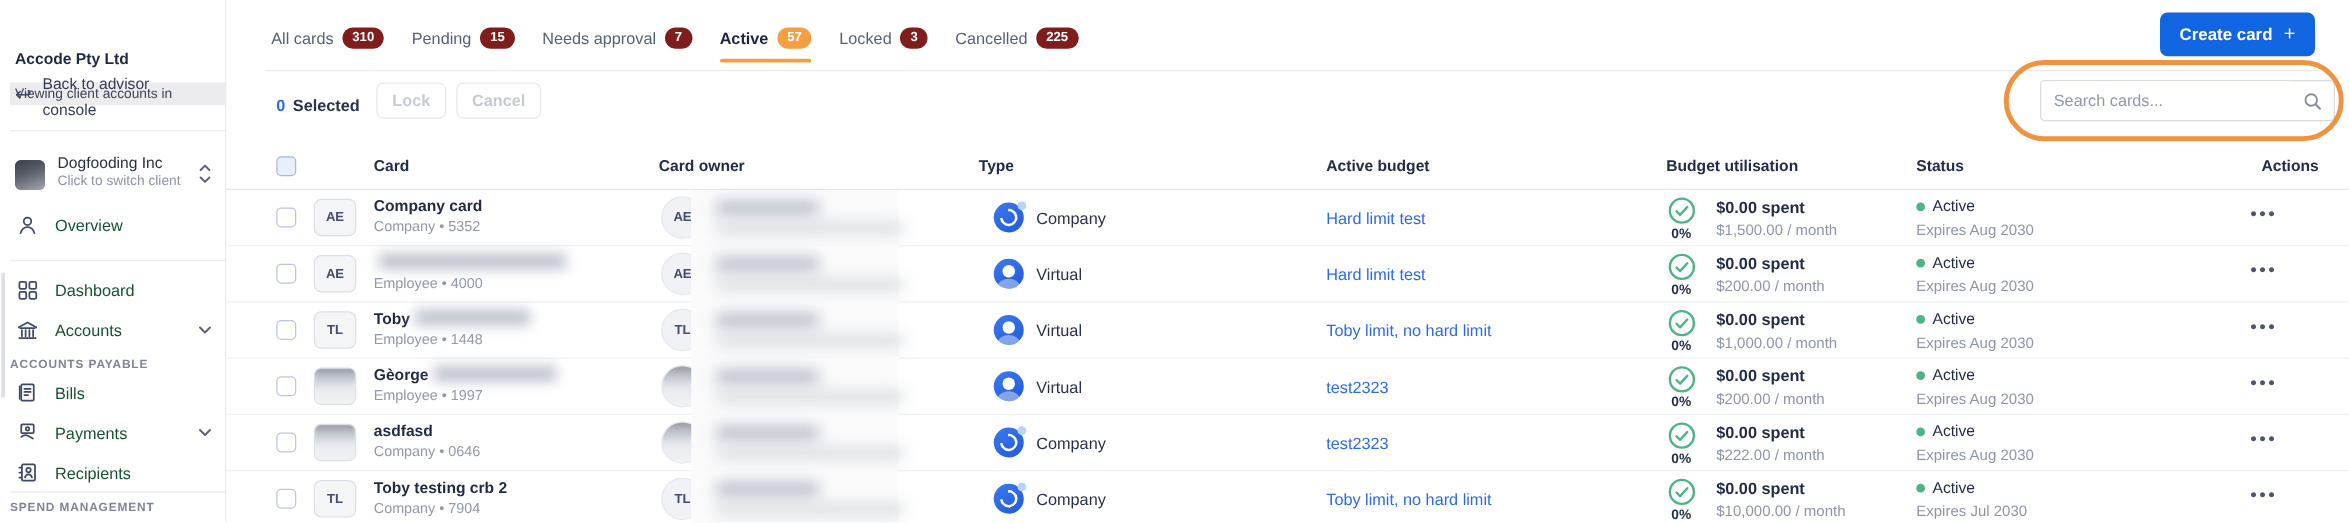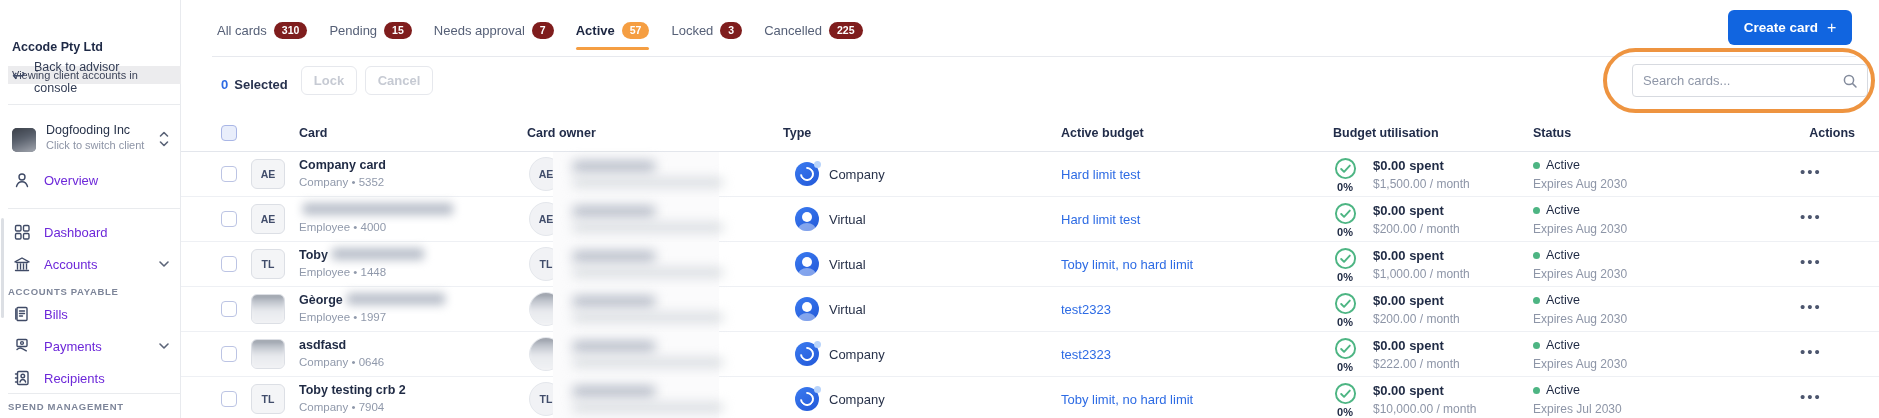--- a/index.html
+++ b/index.html
@@ -17,21 +17,21 @@
   .sb-back .txt { position:absolute; left:34px; top:1px; width:110px; font-size:12.5px; line-height:1.65; color:#333d55; }
   .sb-div { position:absolute; left:8px; width:173px; height:1px; background:#e9ebee; }
   .sb-switch { position:absolute; left:0; top:120px; width:181px; height:44px; cursor:pointer; }
   .sb-avatar { position:absolute; left:12px; top:8px; width:24px; height:24px; border-radius:5px; overflow:hidden; background:#6a707c; }
   .sb-avatar::before { content:""; position:absolute; inset:-3px; background:linear-gradient(160deg,#3a3f48 10%,#585f6b 45%,#8a8f99 75%,#b8bcc3 100%); filter:blur(2px); }
   .sb-switch .nm { position:absolute; left:46px; top:3px; font-size:12.5px; font-weight:500; color:#273249; }
   .sb-switch .hint { position:absolute; left:46px; top:19px; font-size:11px; color:#8d94a6; }
   .sb-chev-ud { position:absolute; right:11px; top:10px; }
   .sb-item { position:absolute; left:0; width:181px; height:26px; cursor:pointer; }
   .sb-item .ic { position:absolute; left:13px; top:3px; }
-  .sb-item .lb { position:absolute; left:44px; top:5px; font-size:13px; color:#6d28d9; }
+  .sb-item .lb { position:absolute; left:44px; top:5px; font-size:13px; color:#14532d; }
   .sb-item .chev { position:absolute; right:11px; top:8px; }
   .sb-section { position:absolute; left:8px; font-size:9.5px; font-weight:700; letter-spacing:.7px; color:#7d8599; }
   svg.sico { stroke:#3f4a66; fill:none; stroke-width:1.4; stroke-linecap:round; stroke-linejoin:round; }
   svg.chv { stroke:#5b6478; fill:none; stroke-width:1.6; stroke-linecap:round; stroke-linejoin:round; }
 
   
   #main { position:absolute; left:181px; top:0; width:1698px; height:418px; }
 
   
   #tabs { position:absolute; left:36px; top:22px; display:flex; gap:22px; }

